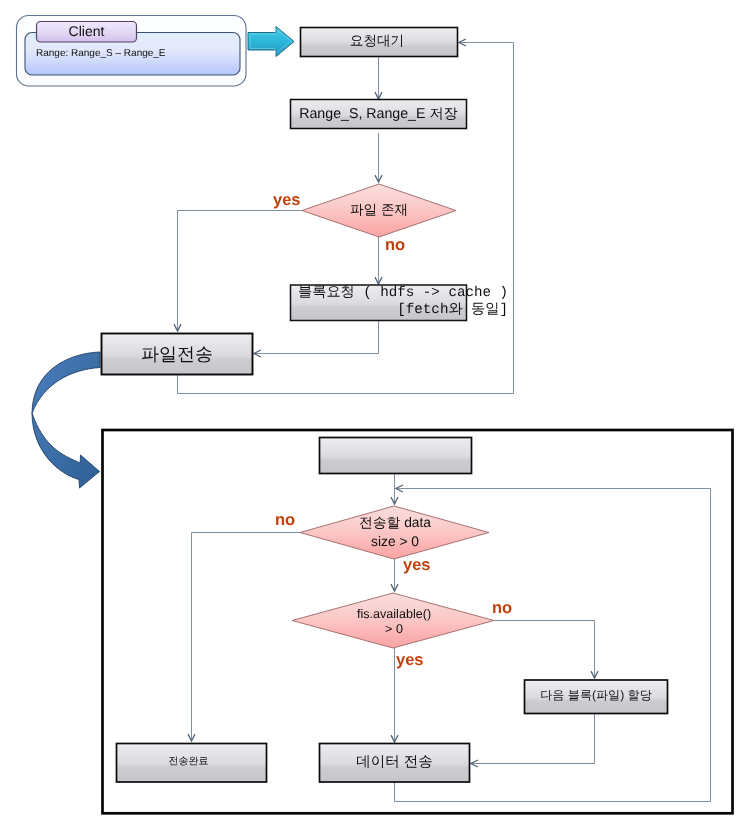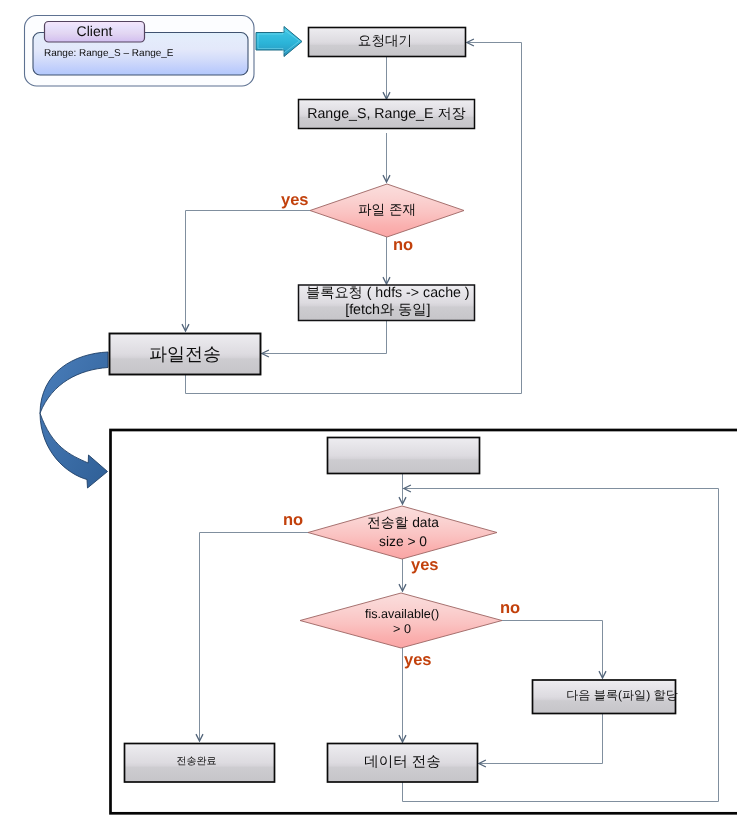--- a/index.html
+++ b/index.html
@@ -1,18 +1,18 @@
 <!DOCTYPE html>
 <html><head>
 <meta charset="utf-8">
 <style>
   html,body{margin:0;padding:0;background:#ffffff;}
   body{width:737px;height:821px;position:relative;overflow:hidden;
        font-family:"Liberation Sans",sans-serif;-webkit-font-smoothing:antialiased;text-rendering:geometricPrecision;}
-  .stage{position:absolute;left:12px;top:0;width:705px;height:821px;}
+  .stage{position:absolute;left:4px;top:0;width:705px;height:821px;}
   .svgroot{position:absolute;left:0;top:0;width:737px;height:821px;overflow:visible;}
   .boxtext{position:absolute;display:flex;align-items:center;justify-content:center;
            text-align:center;color:#0d0d0d;pointer-events:none;line-height:1.15;}
   .lbl{position:absolute;font-weight:bold;color:#c2410c;}
 </style>
 </head>
 <body>
 
 <div class="stage">
   <svg class="svgroot" viewBox="0 0 737 821">
@@ -124,28 +124,28 @@
       <path d="M288,620.5 L389,593 L490,620.5 L389,648 Z" fill="url(#gDia)" stroke="#9c6462" stroke-width="0.9"></path>
     </g>
   </svg>
 
   <div class="boxtext" style="left:32px;top:21px;width:101px;height:21px;font-size:14px;">Client</div>
   <div class="boxtext" style="left:32px;top:44px;width:205px;height:20px;font-size:10px;justify-content:flex-start;">Range: Range_S – Range_E</div>
 
   <div class="boxtext" style="left:286px;top:99px;width:177px;height:30px;font-size:14.2px;white-space:nowrap;">Range_S, Range_E 저장</div>
   <div class="boxtext" style="left:294px;top:26px;width:158px;height:30px;font-size:13.6px;">요청대기</div>
   <div class="boxtext" style="left:315px;top:197px;width:120px;height:26px;font-size:13.6px;">파일 존재</div>
-  <div class="boxtext prewrap" style="left:294px;top:285px;width:172px;height:34px;font-size:14.2px;justify-content:flex-start;align-items:flex-start;white-space:pre;line-height:1.22;text-align:center;">블록요청 ( hdfs -&gt; cache )
+  <div class="boxtext prewrap" style="left:294px;top:285px;width:172px;height:34px;font-size:14.2px;justify-content:flex-start;align-items:flex-start;white-space:pre;line-height:1.22;text-align:right;font-family:Liberation Mono, monospace;">블록요청 ( hdfs -&gt; cache )
 [fetch와 동일]</div>
   <div class="boxtext" style="left:97px;top:333px;width:152px;height:42px;font-size:18px;">파일전송</div>
   <div class="boxtext prewrap" style="left:330px;top:512px;width:122px;height:40px;font-size:13.8px;white-space:pre;line-height:1.38;">전송할 data
 size &gt; 0</div>
   <div class="boxtext prewrap" style="left:329px;top:605px;width:122px;height:34px;font-size:12.6px;white-space:pre;line-height:1.2;">fis.available()
 &gt; 0</div>
-  <div class="boxtext" style="left:520px;top:679px;width:144px;height:34px;font-size:12.1px;padding-left:18px;">다음 블록(파일) 할당</div>
+  <div class="boxtext" style="left:520px;top:679px;width:144px;height:34px;font-size:12.1px;">다음 블록(파일) 할당</div>
   <div class="boxtext" style="left:109px;top:742px;width:151px;height:39px;font-size:10px;text-align:right;">전송완료</div>
   <div class="boxtext" style="left:315px;top:743px;width:151px;height:39px;font-size:14.5px;">데이터 전송</div>
 
   <div class="lbl" style="left:269px;top:190.5px;font-size:16.5px;">yes</div>
   <div class="lbl" style="left:381px;top:236px;font-size:16.5px;">no</div>
   <div class="lbl" style="left:271px;top:511px;font-size:16.5px;">no</div>
   <div class="lbl" style="left:399px;top:556px;font-size:16.5px;">yes</div>
   <div class="lbl" style="left:488px;top:599px;font-size:16.5px;">no</div>
   <div class="lbl" style="left:392px;top:651px;font-size:16.5px;">yes</div>
 </div>

